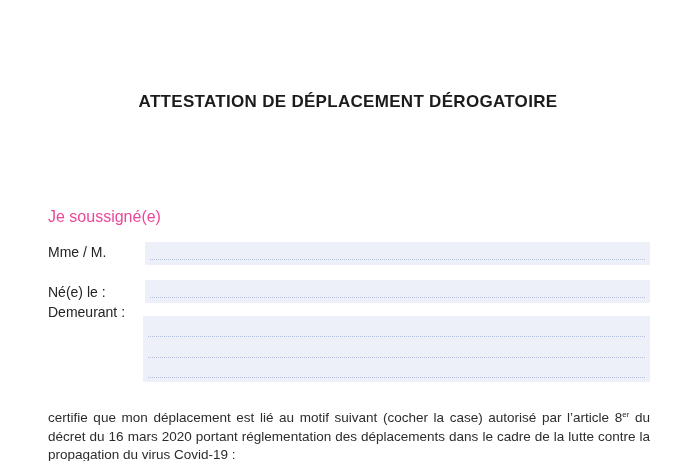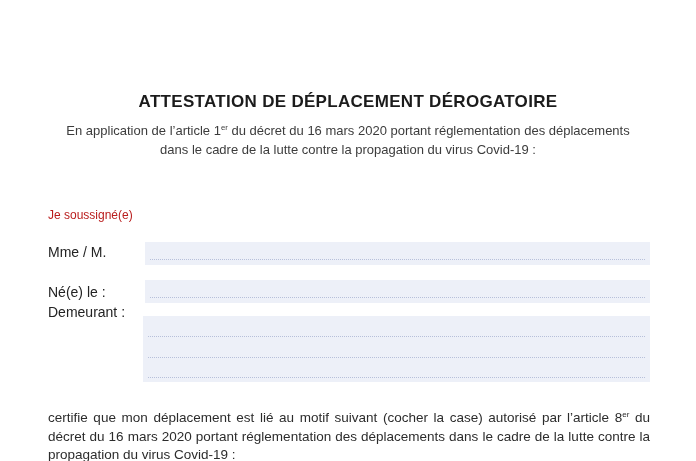--- a/index.html
+++ b/index.html
@@ -34,22 +34,22 @@
     width: 580px;
     text-align: center;
     font-size: 13px;
     line-height: 19px;
     color: #3c3c3c;
   }
   .intro-line {
     position: absolute;
     left: 48px;
     top: 208px;
-    font-size: 12px;
-    color: #b91c1c;
+    font-size: 16px;
+    color: #ec4899;
   }
   .field-label {
     position: absolute;
     left: 48px;
     font-size: 14px;
     color: #232323;
   }
   .label-1 { top: 244px; }
   .label-2 { top: 284px; }
   .label-3 { top: 304px; }
@@ -88,21 +88,20 @@
     line-height: 0;
   }
 </style>
 </head>
 <body>
 
 <div class="page">
 
   <div class="doc-title">ATTESTATION DE DÉPLACEMENT DÉROGATOIRE</div>
 
-  <div class="doc-subtitle"><span>En application de l’article 1</span><sup>er</sup><span> du décret du 16 mars 2020 portant réglementation des déplacements dans le cadre de la lutte contre la propagation du virus Covid-19 :</span></div>
 
   <div class="intro-line">Je soussigné(e)</div>
 
   <div class="field-label label-1">Mme / M.</div>
   <div class="input-box input-1 single" role="textbox">
     <div class="dotline"></div>
   </div>
 
   <div class="field-label label-2">Né(e) le  :</div>
   <div class="input-box input-2 single" role="textbox">

